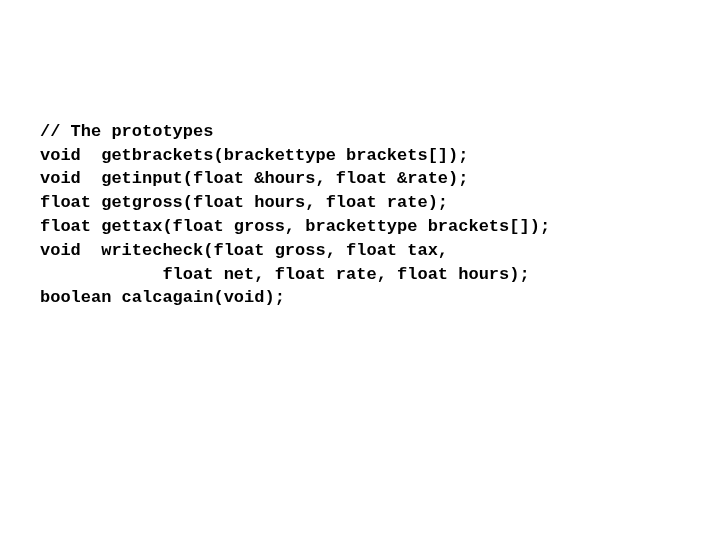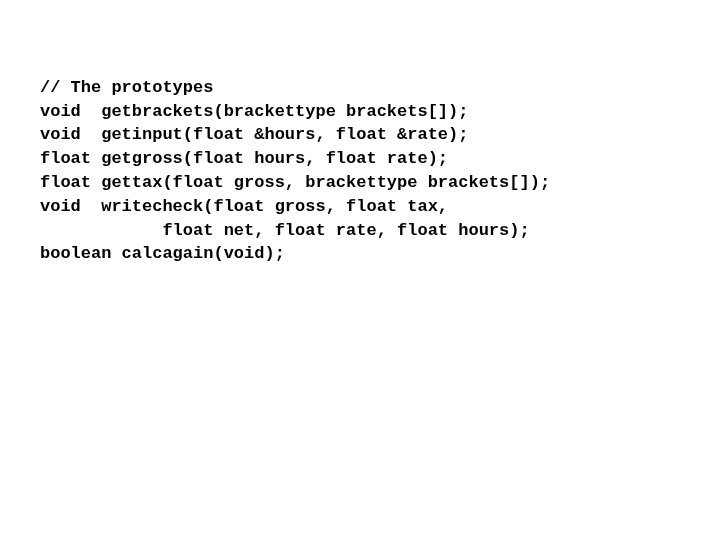--- a/index.html
+++ b/index.html
@@ -10,21 +10,21 @@
     background: #ffffff;
     overflow: hidden;
   }
   .code-block {
     font-family: "Courier New", Courier, monospace;
     font-size: 17px;
     font-weight: bold;
     line-height: 1.4;
     white-space: pre;
     color: #000000;
-    padding: 52px 0 0 40px;
+    padding: 96px 0 0 40px;
   }
 </style>
 </head>
 <body>
 
 <div class="code-block">
 <span>// The prototypes</span>
 <span>void  getbrackets(brackettype brackets[]);</span>
 <span>void  getinput(float &amp;hours, float &amp;rate);</span>
 <span>float getgross(float hours, float rate);</span>

